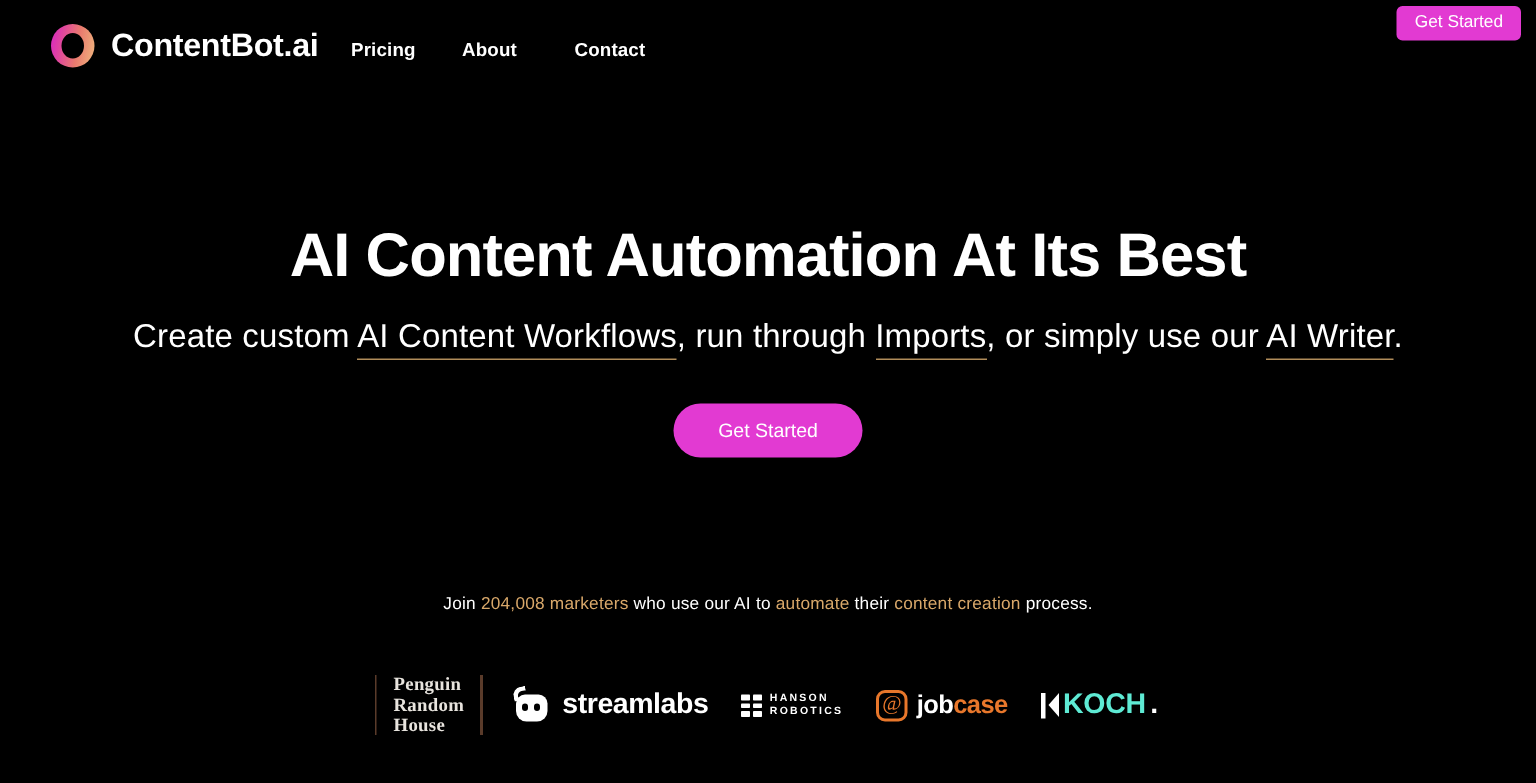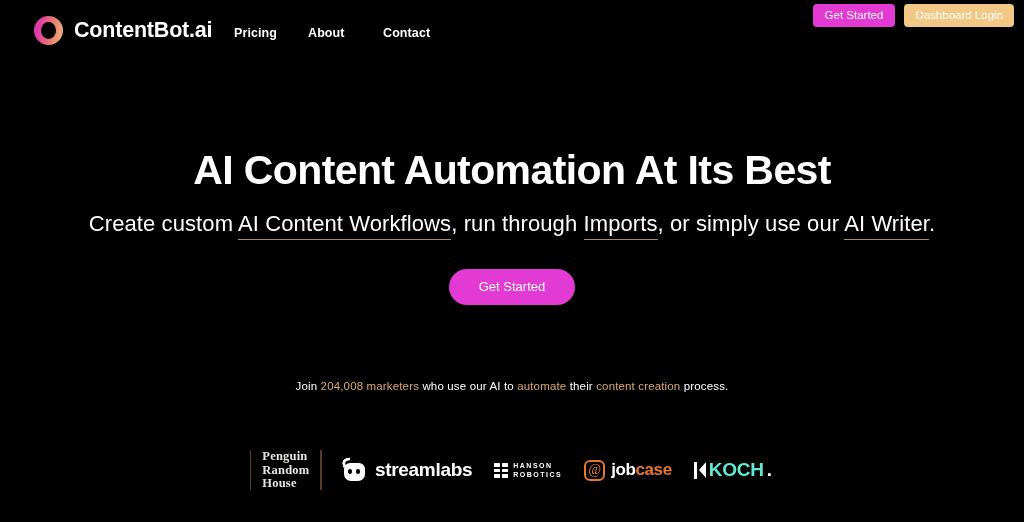--- a/index.html
+++ b/index.html
@@ -93,21 +93,21 @@
     display: inline-block; border: none; cursor: pointer;
     background: #e23ad2; color: #ffffff;
     font-family: "Liberation Sans", sans-serif;
     font-size: 13px; font-weight: 400;
     border-radius: 18px;
     padding: 10px 30px 11px 30px;
     min-width: 104px;
   }
 
   .social-proof {
-    position: absolute; top: 380px; left: 0; width: 1024px;
+    position: absolute; top: 397px; left: 0; width: 1024px;
     color: #ffffff; font-size: 11.5px; letter-spacing: 0.15px;
   }
   .social-proof .gold { color: #d9a86a; }
 
   
   .logos {
     position: absolute; top: 450px; left: 0; width: 1024px;
     display: flex; align-items: center; justify-content: center;
     gap: 0;
   }
@@ -211,21 +211,20 @@
     </div>
 
     <div class="nav">
       <a class="n0" href="#">Pricing</a>
       <a class="n1" href="#">About</a>
       <a class="n2" href="#">Contact</a>
     </div>
 
     <div class="header-actions">
       <button class="btn-pill btn-get-started-top">Get Started</button>
-      <button class="btn-pill btn-dashboard">Dashboard Login</button>
     </div>
   </div>
 
   <div class="hero">
 
     <h1 class="hero-title">AI Content Automation At Its Best</h1>
 
     <p class="hero-sub">
       <span>Create custom</span>
       <span class="hl">AI Content Workflows</span><span>, run through</span>

